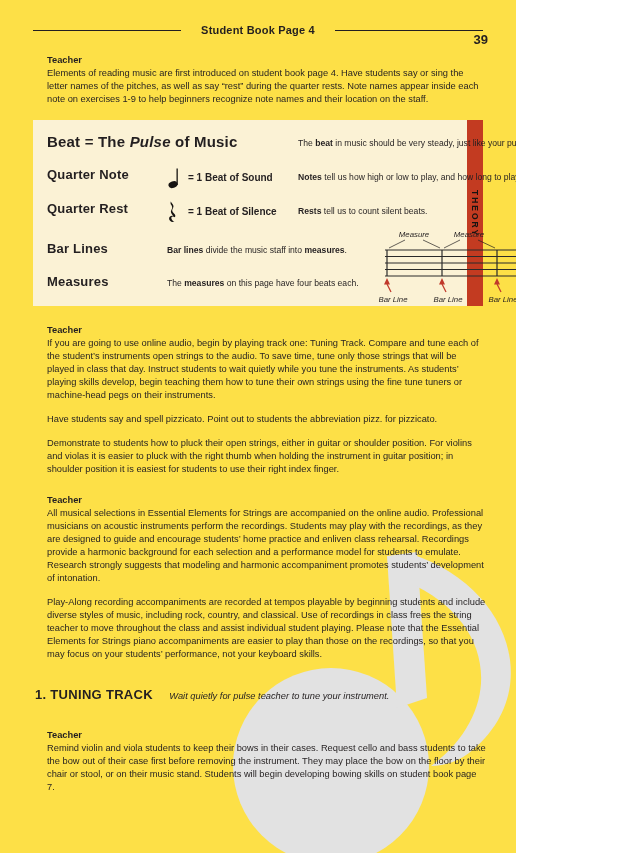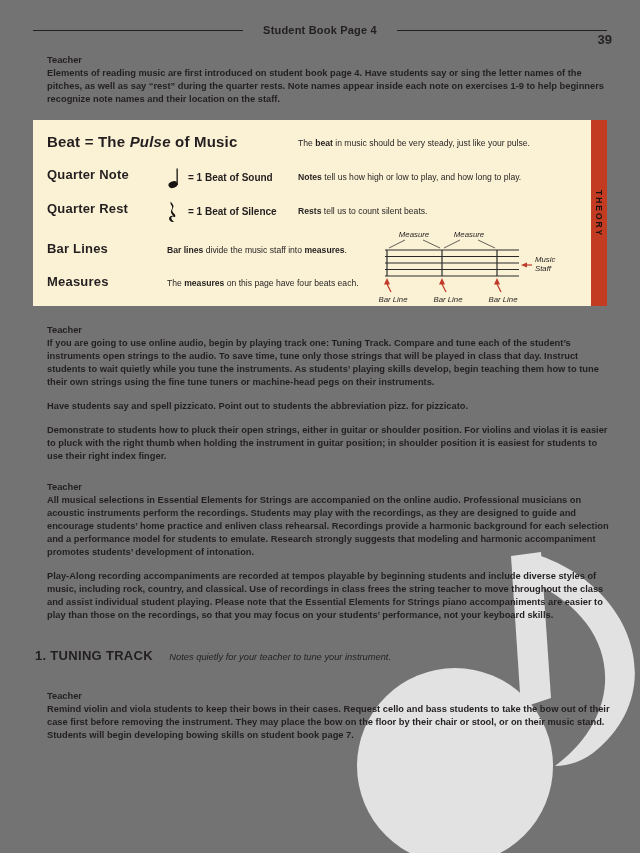--- a/index.html
+++ b/index.html
@@ -1,32 +1,32 @@
 <!DOCTYPE html>
 <html><head>
 <meta charset="utf-8">
 <style>
   * { margin:0; padding:0; box-sizing:border-box; }
   html,body { background:#ffffff; }
   body { width:640px; height:853px; font-family:"Liberation Sans", sans-serif; color:#231f20; }
-  .page { position:relative; width:640px; height:853px; overflow:hidden; background:#737373; }
+  .page { position:relative; width:516px; height:853px; overflow:hidden; background:#fde047; }
 
   .watermark { position:absolute; right:-30px; top:538px; z-index:0; }
 
   .content { position:relative; z-index:1; }
 
   .page-num { position:absolute; top:8px; right:28px; font-size:13px; font-weight:bold; }
 
   .header-rule-row { display:flex; align-items:center; margin:24px 33px 0 33px;gap:8px; }
   .rule { flex:1; border-top:1.4px solid #231f20; height:0; }
   .header-title { font-size:11px; font-weight:bold; margin:0 12px; letter-spacing:.2px; white-space:nowrap; }
 
   .teacher-block { display:flex; padding:0 30px 0 47px; margin-top:18px;flex-direction:column; }
   .t-label { width:44px; flex:none; font-weight:bold; font-size:9.3px; line-height:1.4; }
-  .t-text { flex:1; font-size:9.3px; line-height:1.4;font-weight:bold; }
+  .t-text { flex:1; font-size:9.3px; line-height:1.4; }
   .t-text p { margin-bottom:11px; }
   .t-text p:last-child { margin-bottom:0; }
 
   .theory-box { position:relative; margin:14px 33px 0 33px; background:#fbf2d5; padding:13px 46px 14px 14px; }
   .theory-tab { position:absolute; top:0; right:0; bottom:0; width:16px; background:#c33b21; display:flex; align-items:center; justify-content:center; }
   .theory-tab span { writing-mode:vertical-rl; font-size:8.5px; font-weight:bold; letter-spacing:2px; color:#161311; }
 
   .trow { position:relative; }
   .term { font-weight:bold; font-size:13px; letter-spacing:.2px; white-space:nowrap; }
   .term-lg { font-size:15px; }
@@ -181,21 +181,21 @@
     <div class="teacher-block">
       <div class="t-label">Teacher</div>
       <div class="t-text">
         <p>All musical selections in Essential Elements for Strings are accompanied on the online audio. Professional musicians on acoustic instruments perform the recordings.  Students may play with the recordings, as they are designed to guide and encourage students’ home practice and enliven class rehearsal.  Recordings provide a harmonic background for each selection and a performance model for students to emulate.  Research strongly suggests that modeling and harmonic accompaniment promotes students’ development of intonation.</p>
         <p>Play-Along recording accompaniments are recorded at tempos playable by beginning students and include diverse styles of music, including rock, country, and classical.  Use of recordings in class frees the string teacher to move throughout the class and assist individual student playing.  Please note that the Essential Elements for Strings piano accompaniments are easier to play than those on the recordings, so that you may focus on your students’ performance, not your keyboard skills.</p>
       </div>
     </div>
 
     <div class="exercise">
       <span class="ex-title">1.  TUNING TRACK</span>
-      <span class="ex-instr">Notes quietly for your teacher to tune your instrument.</span>
+      <span class="ex-instr">Wait quietly for pulse teacher to tune your instrument.</span>
     </div>
 
     <div class="teacher-block" style="margin-top:26px;">
       <div class="t-label">Teacher</div>
       <div class="t-text">
         <p>Remind violin and viola students to keep their bows in their cases.  Request cello and bass students to take the bow out of their case first before removing the instrument.  They may place the bow on the floor by their chair or stool, or on their music stand.  Students will begin developing bowing skills on student book page 7.</p>
       </div>
     </div>
 
   </div>

